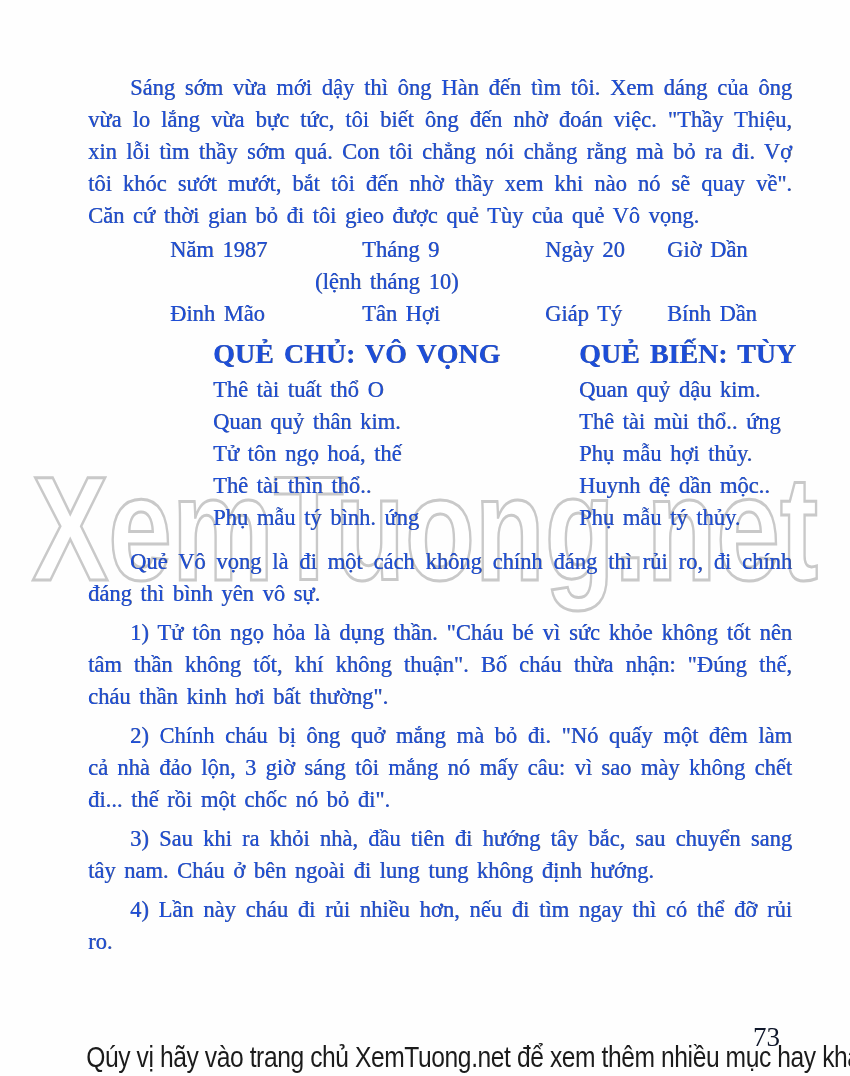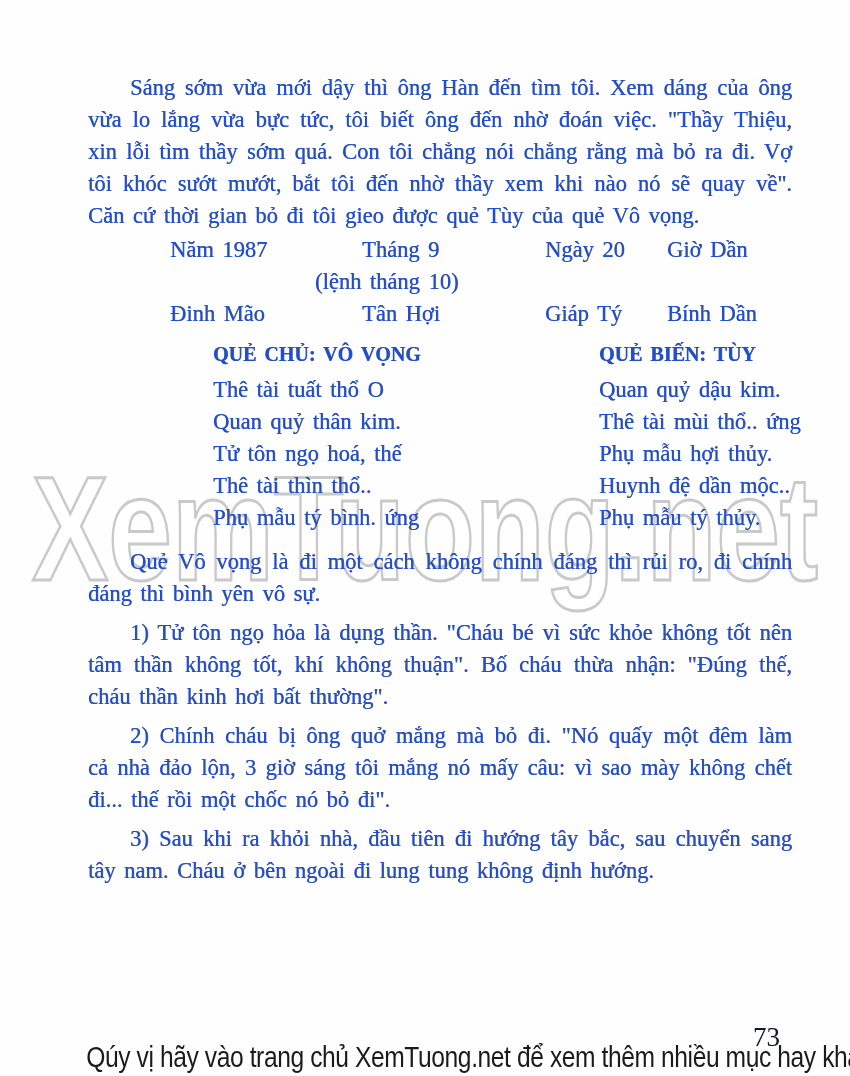--- a/index.html
+++ b/index.html
@@ -47,24 +47,24 @@
   .dr-c4 { left: 579px; }
   .dr-note { left: 227px; }
 
   
   .hexagrams {
     display: flex;
     margin: 4px 0 12px 0;
     text-align: left;
   }
   .hex-col-main { margin-left: 125px; width: 296px; flex: 0 0 auto; }
-  .hex-col-changed { margin-left: 90px; flex: 0 0 auto; }
+  .hex-col-changed { margin-left: 70px; flex: 0 0 auto; }
   .hex-title {
     font-weight: bold;
-    font-size: 20px;
+    font-size: 28px;
     line-height: 36px;
     margin: 0 0 2px 0;
     white-space: nowrap;
   }
   .hex-line { line-height: 32px; white-space: nowrap; }
 
   
   .page-number {
     position: absolute;
     left: 753px; top: 1022px;
@@ -139,20 +139,21 @@
         <div class="hex-line">Phụ mẫu hợi thủy.</div>
         <div class="hex-line">Huynh đệ dần mộc..</div>
         <div class="hex-line">Phụ mẫu tý thủy.</div>
       </div>
     </div>
 
     <p>Quẻ Vô vọng là đi một cách không chính đáng thì rủi ro, đi chính đáng thì bình yên vô sự.</p>
     <p>1) Tử tôn ngọ hỏa là dụng thần. "Cháu bé vì sức khỏe không tốt nên tâm thần không tốt, khí không thuận". Bố cháu thừa nhận: "Đúng thế, cháu thần kinh hơi bất thường".</p>
     <p>2) Chính cháu bị ông quở mắng mà bỏ đi. "Nó quấy một đêm làm cả nhà đảo lộn, 3 giờ sáng tôi mắng nó mấy câu: vì sao mày không chết đi... thế rồi một chốc nó bỏ đi".</p>
     <p>3) Sau khi ra khỏi nhà, đầu tiên đi hướng tây bắc, sau chuyển sang tây nam. Cháu ở bên ngoài đi lung tung không định hướng.</p>
+    <p>4) Lần này cháu đi rủi nhiều hơn, nếu đi tìm ngay thì có thể đỡ rủi ro.</p>
 
   </div>
 
   <div class="page-number">73</div>
 
   <div class="footer">
     <span class="footer-text">Qúy vị hãy vào trang chủ XemTuong.net để xem thêm nhiều mục hay khác</span>
   </div>
 
 </div>

